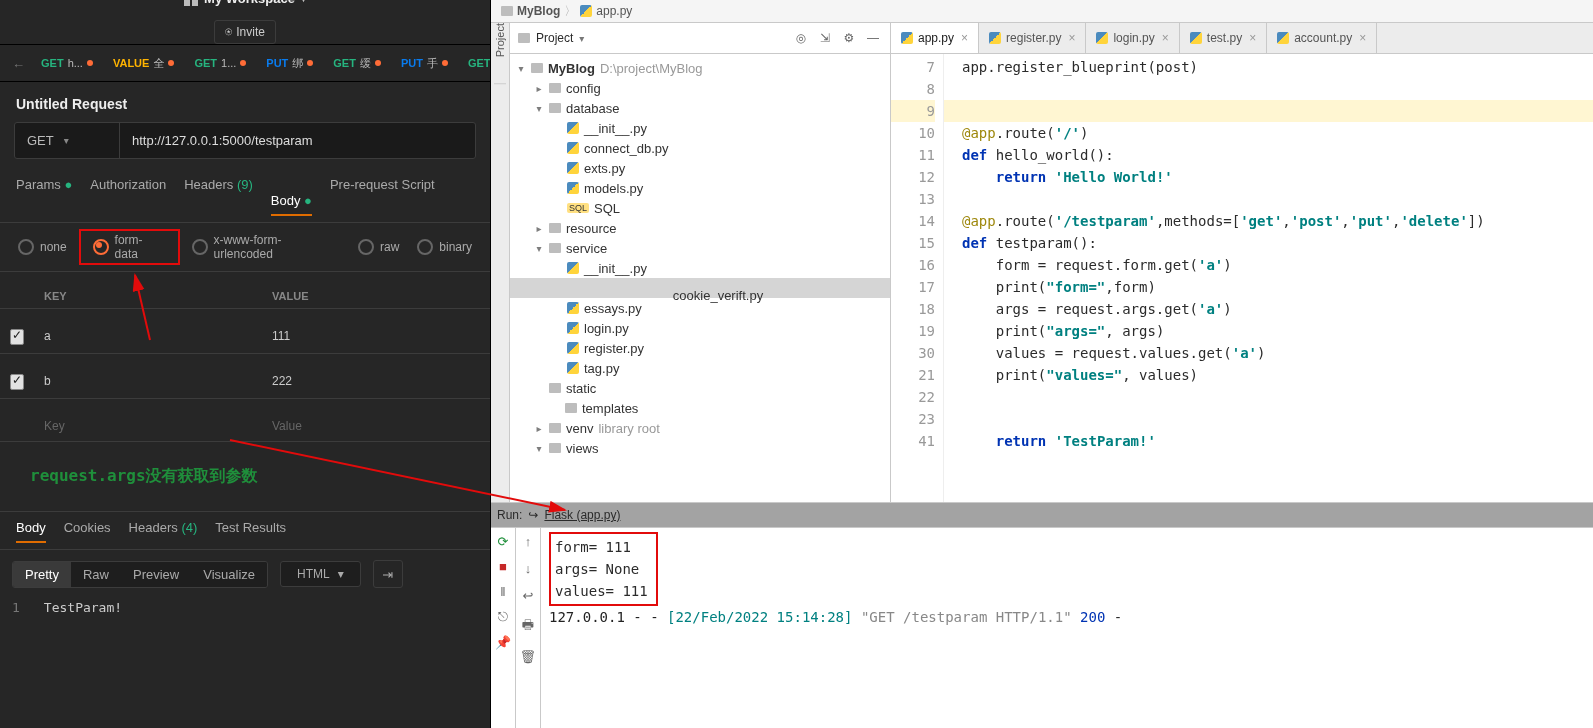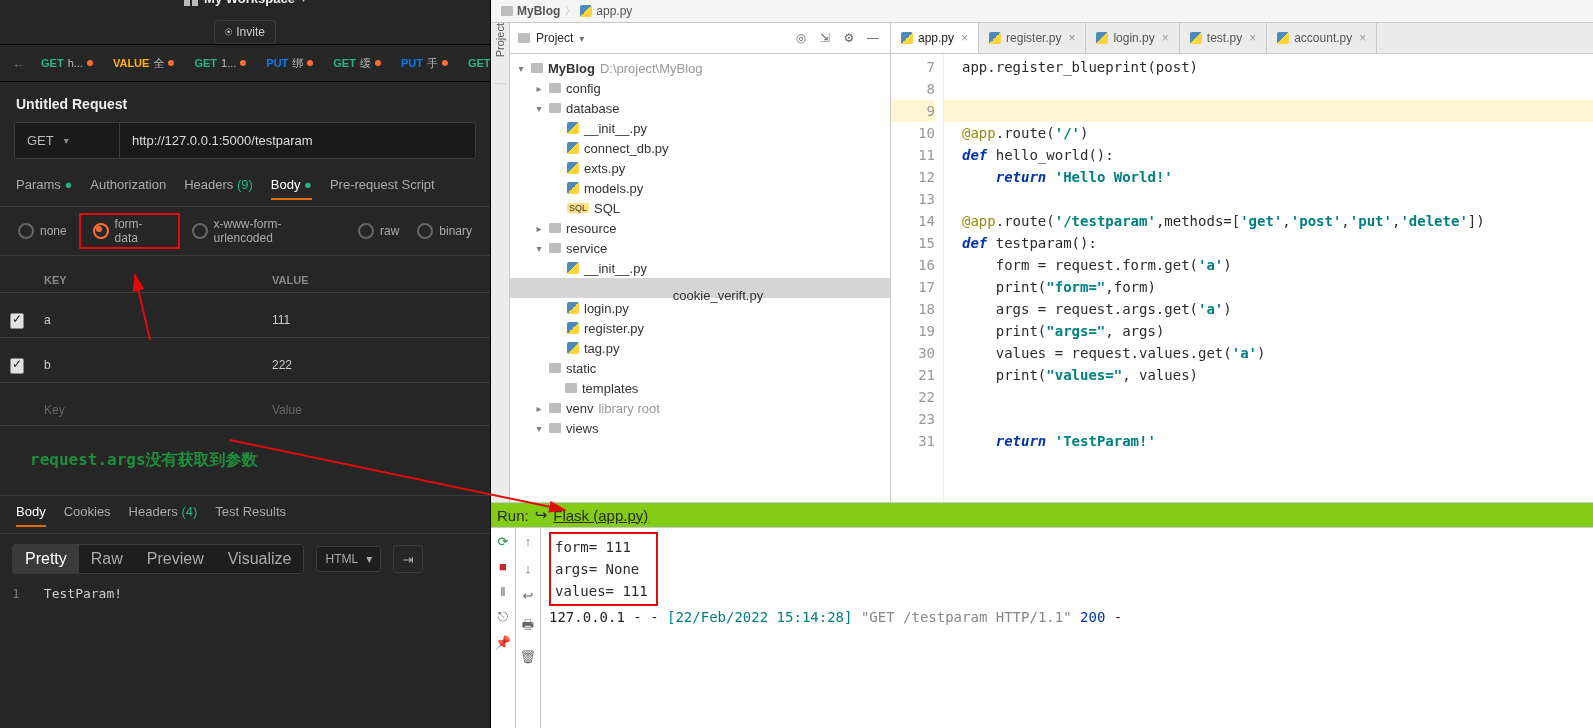--- a/index.html
+++ b/index.html
@@ -41,21 +41,21 @@
   .pm-histbar .htab .m-put{color:#097bed;font-weight:700;}
   .pm-title{padding:14px 16px 10px;font-weight:600;color:#eee;font-size:14px;}
   .pm-urlrow{display:flex;margin:0 14px 14px;border:1px solid var(--pm-border);border-radius:3px;background:#1a1a1a;}
   .pm-urlrow .meth{min-width:80px;padding:10px 12px;color:#bbb;border-right:1px solid var(--pm-border);display:flex;align-items:center;gap:10px;}
   .pm-urlrow .meth .chev{font-size:10px;color:#888;}
   .pm-urlrow .url{flex:1;padding:10px 12px;color:#ddd;font-size:13px;}
   .pm-reqtabs{display:flex;gap:18px;padding:0 16px 6px;border-bottom:1px solid var(--pm-border);font-size:13px;}
   .pm-reqtabs .rt{color:#aaa;padding:4px 0 8px;position:relative;}
   .pm-reqtabs .rt .g{color:var(--pm-green);}
   .pm-reqtabs .rt .cnt{color:var(--pm-green);}
-  .pm-reqtabs .rt.active{color:#fff;}
+  .pm-reqtabs .rt.active{color:#fff;margin-top:16px;}
   .pm-reqtabs .rt.active::after{content:"";position:absolute;left:0;right:0;bottom:0;height:2px;background:var(--pm-tab-active);}
   .pm-bodytype{display:flex;gap:18px;padding:10px 18px;align-items:center;}
   .pm-bodytype .opt{display:flex;align-items:center;gap:6px;color:#aaa;font-size:12px;}
   .pm-bodytype .radio{width:12px;height:12px;border-radius:50%;border:2px solid #666;}
   .pm-bodytype .opt.sel .radio{border-color:var(--pm-orange);}
   .pm-bodytype .opt.sel .radio::after{content:"";display:block;width:6px;height:6px;border-radius:50%;background:var(--pm-orange);margin:1px;}
   .red-highlight{border:2px solid var(--red-anno);padding:2px 12px;margin:-4px -6px;}
   .pm-grid{border-top:1px solid var(--pm-border);}
   .pm-grid .hdr,.pm-grid .row{display:grid;grid-template-columns:34px 1fr 1fr;border-bottom:1px solid var(--pm-border);margin-top:12px;}
   .pm-grid .hdr div{padding:6px 10px;color:#888;font-size:11px;font-weight:600;}
@@ -65,23 +65,23 @@
   .pm-grid .chk .box.on::after{content:"✓";position:absolute;left:1px;top:-2px;color:#222;font-size:12px;}
   .pm-grid .row.empty div{color:#666;}
   .pm-anno{color:var(--green);font-weight:700;font-family:"Consolas",monospace;font-size:16px;padding:24px 0 24px 30px;}
   .pm-resptabs{display:flex;gap:18px;padding:0 16px 6px;border-top:1px solid var(--pm-border);border-bottom:1px solid var(--pm-border);font-size:13px;}
   .pm-resptabs .rt{color:#aaa;padding:8px 0;}
   .pm-resptabs .rt.active{color:#fff;position:relative;}
   .pm-resptabs .rt.active::after{content:"";position:absolute;left:0;right:0;bottom:0;height:2px;background:var(--pm-tab-active);}
   .pm-resptabs .rt .cnt{color:#26b47f;}
   .pm-viewbar{display:flex;gap:0;align-items:center;margin:10px 12px;}
   .pm-viewbar .seg{display:flex;border:1px solid var(--pm-border);border-radius:3px;overflow:hidden;}
-  .pm-viewbar .seg span{padding:5px 12px;font-size:16px;color:#aaa;background:#1e1e1e;}
+  .pm-viewbar .seg span{padding:5px 12px;font-size:13px;color:#aaa;background:#1e1e1e;}
   .pm-viewbar .seg span.on{background:#3a3a3a;color:#fff;}
-  .pm-viewbar .sel{margin-left:12px;border:1px solid var(--pm-border);border-radius:3px;padding:5px 8px;font-size:12px;color:#aaa;background:#1e1e1e;display:flex;align-items:center;gap:8px;}
+  .pm-viewbar .sel{margin-left:12px;border:1px solid var(--pm-border);border-radius:3px;padding:5px 16px;font-size:12px;color:#aaa;background:#1e1e1e;display:flex;align-items:center;gap:8px;}
   .pm-viewbar .wrap{margin-left:12px;width:28px;height:26px;border:1px solid var(--pm-border);border-radius:3px;display:flex;align-items:center;justify-content:center;color:#aaa;}
   .pm-resp{font-family:Consolas,monospace;font-size:13px;padding:2px 12px;display:flex;gap:24px;color:#ccc;}
   .pm-resp .ln{color:#777;}
   
   .ide{flex:1;height:100%;background:var(--ide-bg);display:flex;flex-direction:column;color:var(--ide-text);}
   .ide-bc{height:22px;display:flex;align-items:center;gap:4px;padding:0 10px;font-size:12px;border-bottom:1px solid var(--ide-border);color:#555;}
   .ide-bc .sep{color:#aaa;}
   .ide-bc .f{display:flex;align-items:center;gap:4px;}
   .ic-folder{width:12px;height:10px;background:#bdbdbd;display:inline-block;border-radius:1px;}
   .ic-py{width:12px;height:12px;border-radius:2px;background:linear-gradient(135deg,#4b8bbe 50%,#ffd43b 50%);display:inline-block;}
@@ -102,24 +102,24 @@
   .ed-tabs .tab{display:flex;align-items:center;gap:5px;padding:0 10px;border-right:1px solid var(--ide-border);font-size:12px;background:#ececec;color:#555;}
   .ed-tabs .tab.active{background:#fff;color:#222;}
   .ed-tabs .tab .x{color:#999;font-size:12px;margin-left:2px;}
   .code{flex:1;overflow:auto;font-family:Consolas,monospace;font-size:14px;line-height:22px;display:flex;}
   .gutter{width:44px;text-align:right;color:var(--ide-gutter);padding:2px 8px 2px 0;user-select:none;border-right:1px solid #eee;}
   .gutter div{height:22px;}
   .gutter .cur{background:#fff6d2;}
   .src{flex:1;padding:2px 0 2px 18px;white-space:pre;}
   .src div{height:22px;}
   .src .cur{background:#fff6d2;margin-left:-18px;padding-left:18px;width:100%;}
-  .kw{color:var(--kw);font-weight:bold;font-style:italic;}
+  .kw{color:var(--kw);font-weight:bold;}
   .str{color:var(--str);font-weight:bold;}
   .at{color:#9e880d;}
-  .ide-run-hdr{height:24px;border-top:1px solid var(--ide-border);display:flex;align-items:center;padding:0 6px;font-size:15px;gap:6px;background:#84cc16;}
+  .ide-run-hdr{height:24px;border-top:1px solid var(--ide-border);display:flex;align-items:center;padding:0 6px;font-size:12px;gap:6px;background:#a3a3a3;}
   .ide-run{display:flex;border-top:1px solid var(--ide-border);min-height:200px;background:#fff;}
   .ide-run .tools{width:24px;border-right:1px solid var(--ide-border);display:flex;flex-direction:column;align-items:center;padding:6px 0;gap:10px;color:#666;}
   .ide-run .tools2{width:24px;border-right:1px solid var(--ide-border);display:flex;flex-direction:column;align-items:center;padding:6px 0;gap:12px;color:#666;}
   .ide-run .out{flex:1;font-family:Consolas,monospace;font-size:14px;padding:4px 8px;line-height:22px;}
   .red-box{border:2px solid var(--red-anno);display:inline-block;padding:2px 8px 2px 4px;}
   .logline .ip{color:#222;}
   .logline .ts{color:var(--str);}
   .logline .req{color:#888;}
   .logline .ok{color:var(--kw);}
   
@@ -341,20 +341,25 @@
           </div>
           <div class="node" style="padding-left:42px">
        <span class="arr"></span>
             <span class="ic-py"></span>
             <span>__init__.py</span>
           </div>
           <div class="node sel" style="padding-left:42px">
        <span class="arr"></span>
             <span class="ic-py"></span>
             <span>cookie_verift.py</span>
+          </div>
+          <div class="node" style="padding-left:42px">
+       <span class="arr"></span>
+            <span class="ic-py"></span>
+            <span>essays.py</span>
           </div>
           <div class="node" style="padding-left:42px">
        <span class="arr"></span>
             <span class="ic-py"></span>
             <span>login.py</span>
           </div>
           <div class="node" style="padding-left:42px">
        <span class="arr"></span>
             <span class="ic-py"></span>
             <span>register.py</span>
@@ -428,21 +433,21 @@
             <div>14</div>
             <div>15</div>
             <div>16</div>
             <div>17</div>
             <div>18</div>
             <div>19</div>
             <div>30</div>
             <div>21</div>
             <div>22</div>
             <div>23</div>
-            <div>31</div>
+            <div>41</div>
           </div>
         <div class="src" id="src"><div>app.register_blueprint(post)</div><div>&nbsp;</div><div class="cur">&nbsp;</div><div><span class="at">@app</span>.route(<span class="str">'/'</span>)</div><div><span class="kw">def</span> hello_world():</div><div>    <span class="kw">return</span> <span class="str">'Hello World!'</span></div><div>&nbsp;</div><div><span class="at">@app</span>.route(<span class="str">'/testparam'</span>,methods=[<span class="str">'get'</span>,<span class="str">'post'</span>,<span class="str">'put'</span>,<span class="str">'delete'</span>])</div><div><span class="kw">def</span> testparam():</div><div>    form = request.form.get(<span class="str">'a'</span>)</div><div>    print(<span class="str">"form="</span>,form)</div><div>    args = request.args.get(<span class="str">'a'</span>)</div><div>    print(<span class="str">"args="</span>, args)</div><div>    values = request.values.get(<span class="str">'a'</span>)</div><div>    print(<span class="str">"values="</span>, values)</div><div>&nbsp;</div><div>&nbsp;</div><div>    <span class="kw">return</span> <span class="str">'TestParam!'</span></div></div>
       </div>
     </div>
   </div>
 
   <div class="ide-run-hdr">
     <span>Run:</span>
     <span>↪</span>
     <span style="text-decoration:underline">Flask (app.py)</span>

